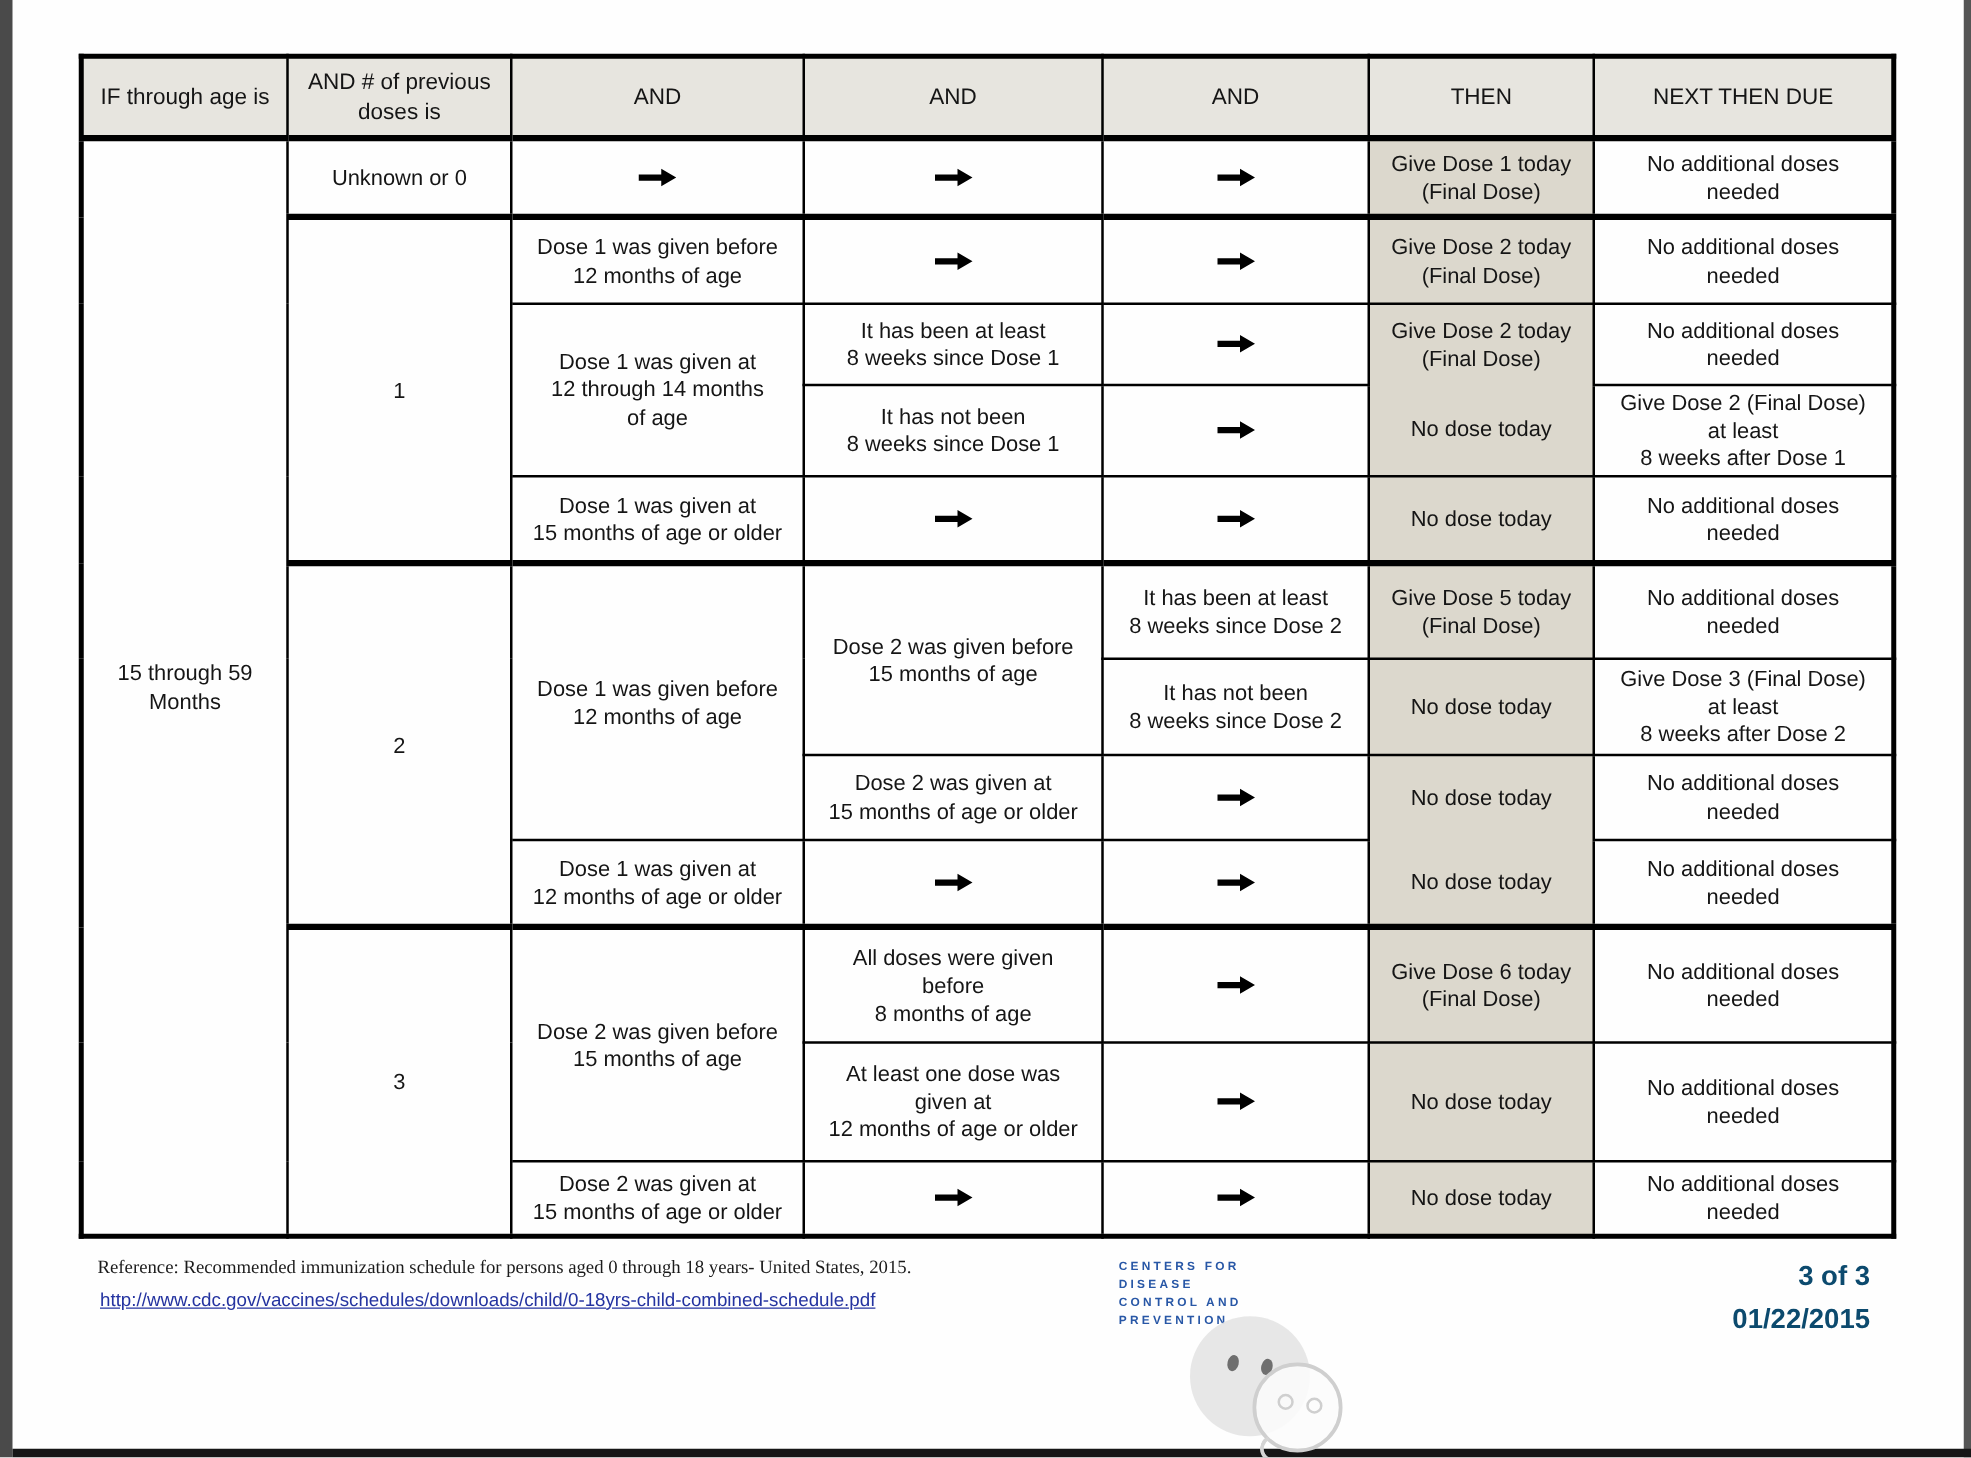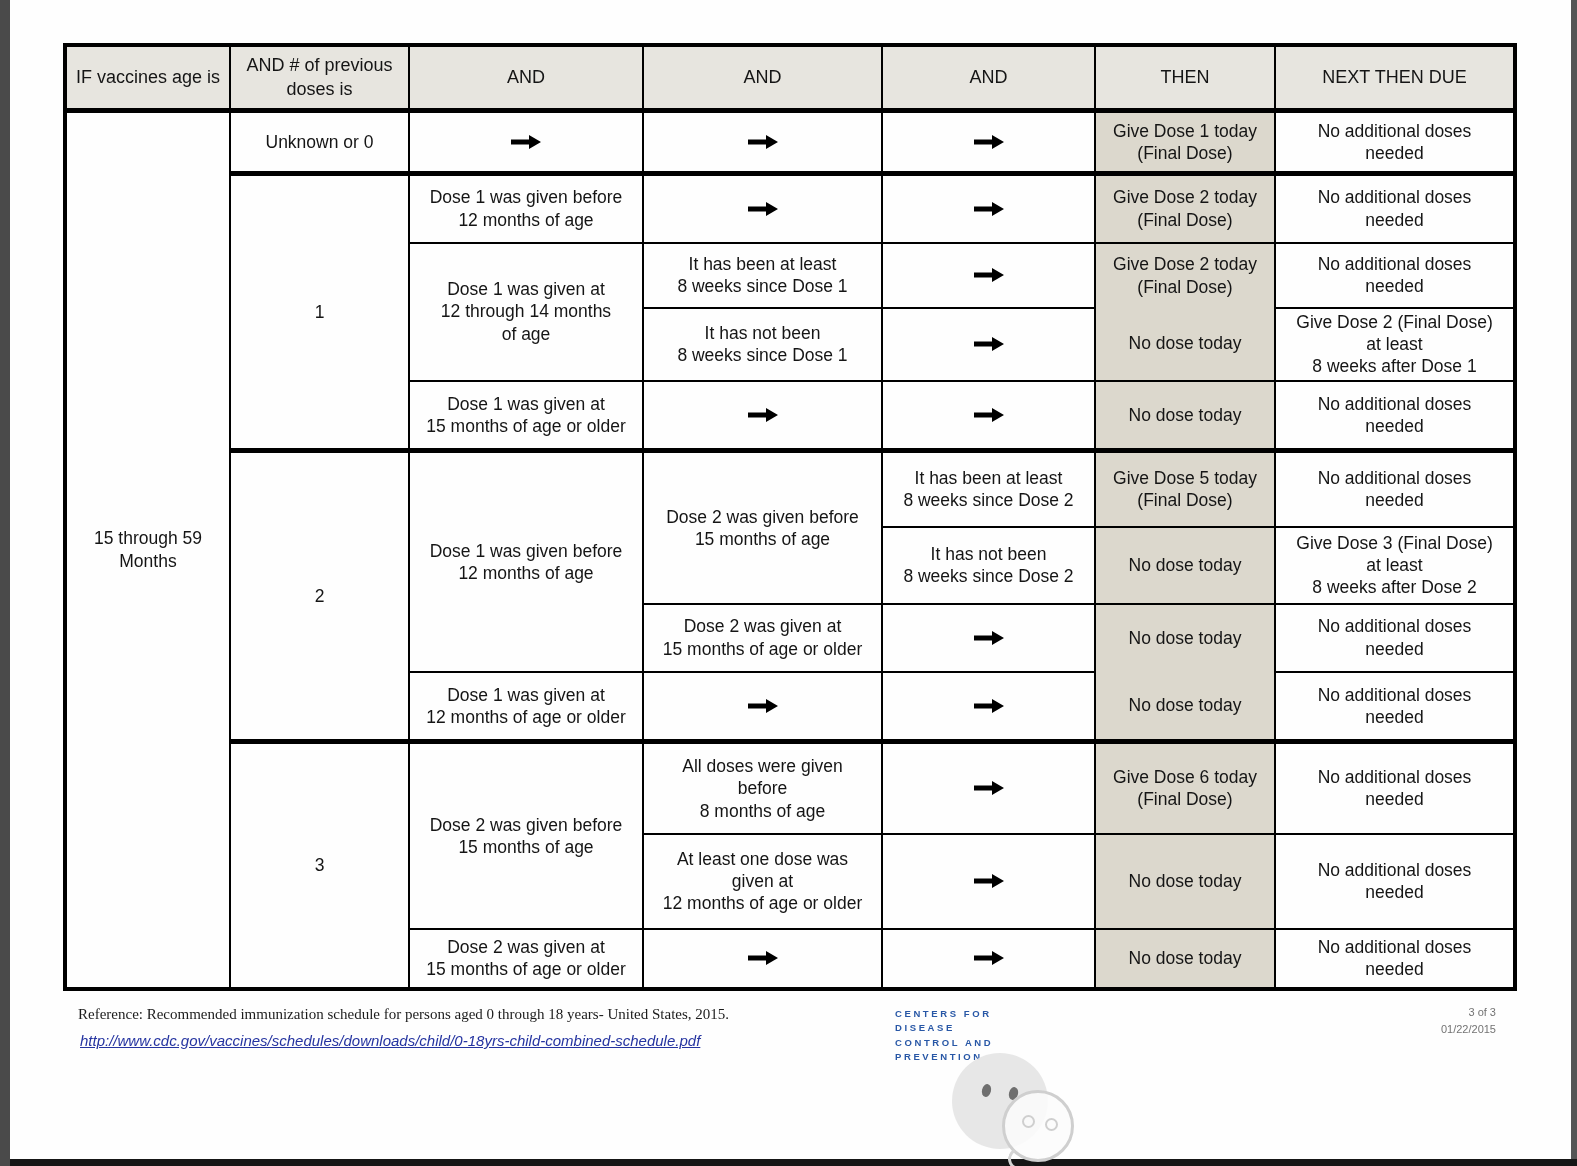--- a/index.html
+++ b/index.html
@@ -28,22 +28,22 @@
     border-bottom:5px solid #000;font-weight:400;
   }
   td.then{background:var(--then-bg,#dcd8cd);}
   tr.sec td{border-top:5px solid #000;margin-left:44px;}
   td.nbb{border-bottom:none;}
   td.nbt{border-top:none;}
   .arr{display:block;margin:0 auto;}
 
   
   .reference{position:absolute;left:78px;top:1006px;font-size:15px;color:#1b1b1b;font-family:Liberation Serif, serif;}
-  .reflink{position:absolute;left:80px;top:1032px;font-size:15px;color:var(--link-blue,#2433a0);text-decoration:underline;font-style:italic;}
-  .pageinfo{position:absolute;left:1330px;top:1004px;width:166px;text-align:right;font-size:11px;font-weight:400;line-height:1.55;color:#737373;}
+  .reflink{position:absolute;left:80px;top:1032px;font-size:15px;color:var(--link-blue,#2433a0);text-decoration:underline;}
+  .pageinfo{position:absolute;left:1330px;top:1004px;width:166px;text-align:right;font-size:22px;font-weight:700;line-height:1.55;color:#0c4a6e;}
 
   .cdc{position:absolute;left:895px;top:1003px;width:130px;z-index:1;}
   .cdc-box{
     width:127px;height:92px;background:var(--cdc-blue,#2857a6);
     display:flex;align-items:center;justify-content:center;position:relative;overflow:hidden;
   }
   .cdc-box::after{
     content:"";position:absolute;inset:0;
     background:repeating-linear-gradient(60deg,transparent 0 13px,rgba(255,255,255,.55) 13px 14.5px);
   }
@@ -87,21 +87,21 @@
     <col style="width:165px">
       <col style="width:179px">
       <col style="width:234px">
     <col style="width:239px">
       <col style="width:213px">
       <col style="width:180px">
       <col style="width:240px">
   </colgroup>
   <thead>
     <tr>
-      <th>IF vaccines age is</th>
+      <th>IF through age is</th>
       <th>AND # of previous
 doses is</th>
       <th>AND</th>
       <th>AND</th>
       <th>AND</th>
       <th>THEN</th>
       <th>NEXT THEN DUE</th>
     </tr>
   </thead>
   <tbody>

